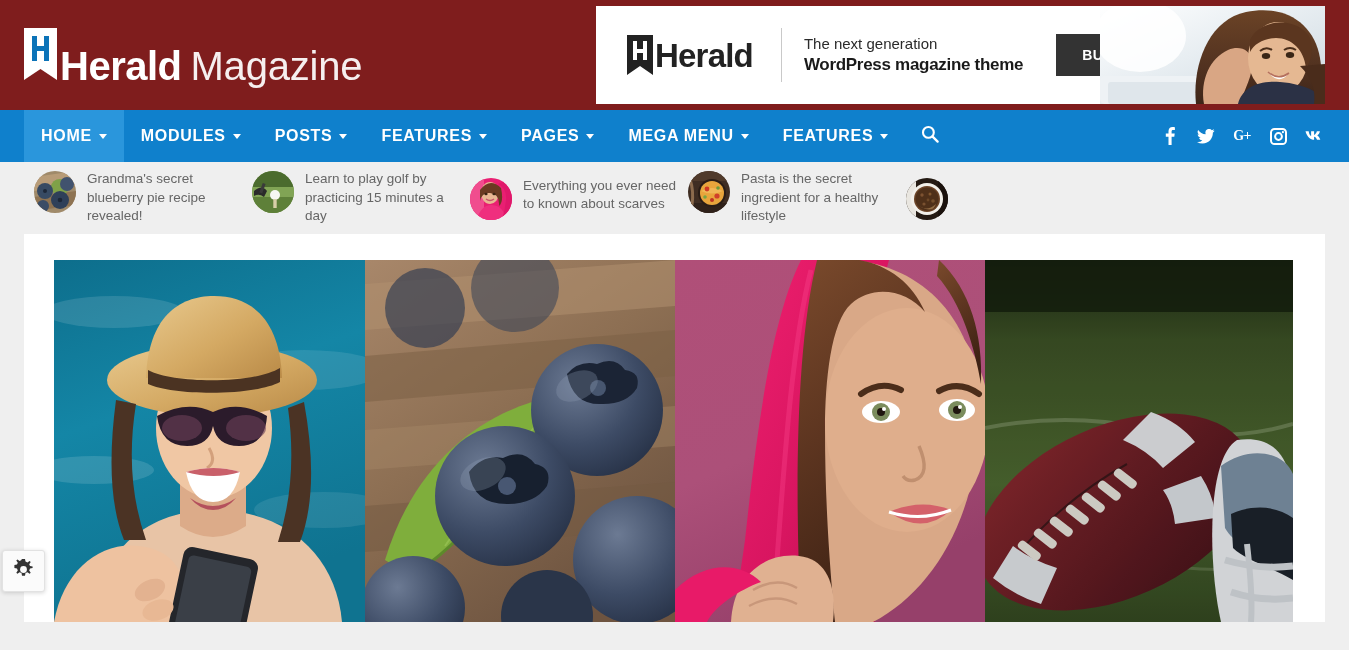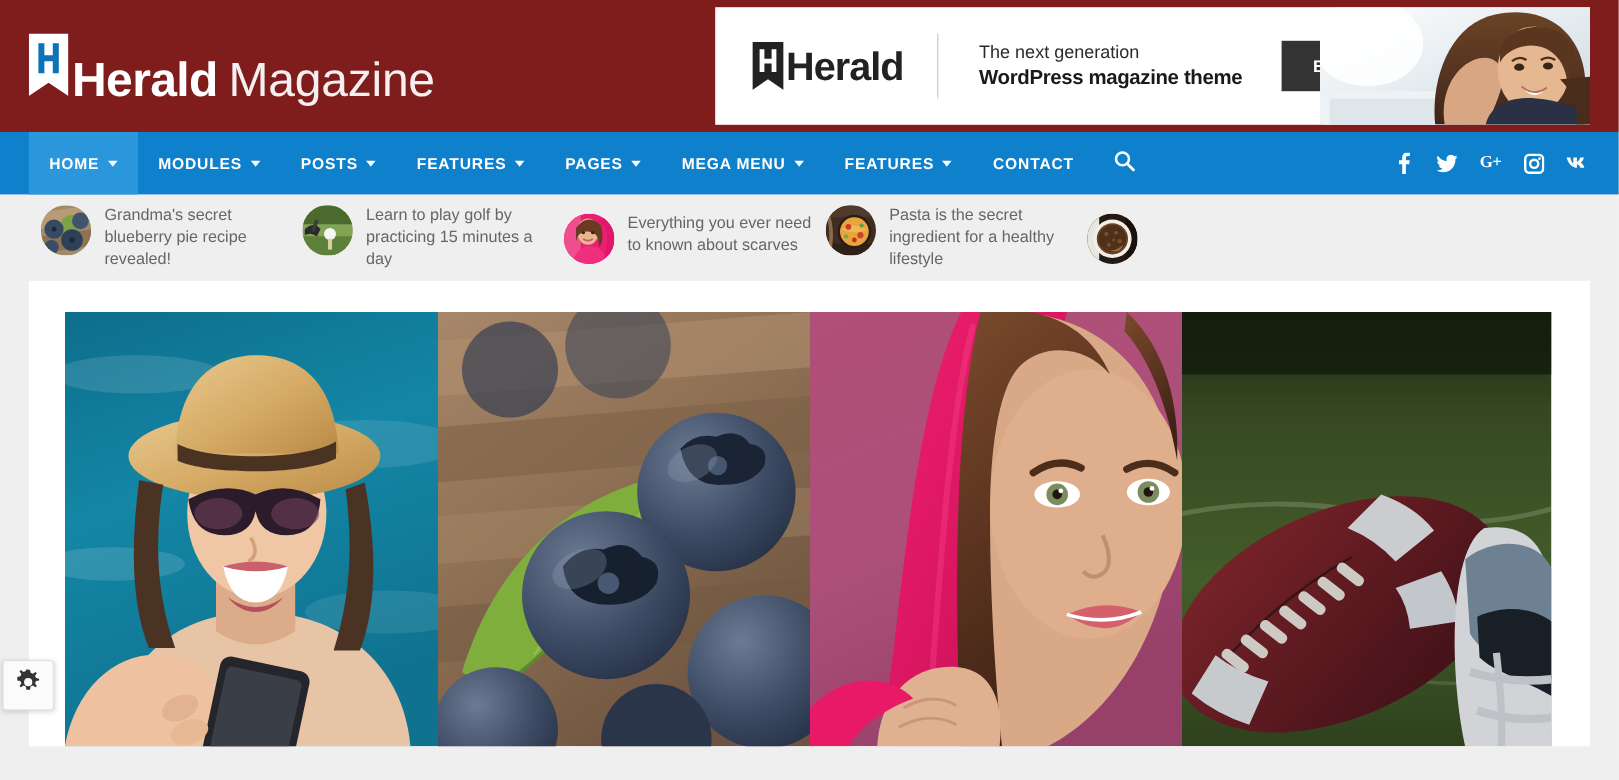--- a/index.html
+++ b/index.html
@@ -70,21 +70,21 @@
     font-weight: bold;
     color: #222222;
     letter-spacing: -0.8px;
     line-height: 1;
   }
   .banner-div {
     width: 1px; height: 54px;
     background: #c9c9c9;
     margin: 0 22px 0 28px;
   }
-  .banner-text { line-height: 1.25; margin-left: 12px; }
+  .banner-text { line-height: 1.25; }
   .banner-line1 {
     font-size: 15px;
     color: #2b2b2b;
     font-weight: 400;
   }
   .banner-line2 {
     font-size: 17px;
     color: #1a1a1a;
     font-weight: bold;
     letter-spacing: -0.3px;
@@ -116,21 +116,21 @@
     background: #0f80cc;
     display: flex;
     align-items: stretch;
     padding-left: 24px;
   }
   .nav-item {
     display: flex;
     align-items: center;
     padding: 0 17px;
     color: #ffffff;
-    font-size: 13px;
+    font-size: 16px;
     font-weight: bold;
     letter-spacing: .7px;
     cursor: pointer;
     white-space: nowrap;
   }
   .nav-item.active { background: #2a96dc; }
   .caret {
     display: inline-block;
     margin-left: 7px;
     width: 0; height: 0;
@@ -340,23 +340,20 @@
     <span class="caret"></span>
   </div>
   <div class="nav-item">
     <span>MEGA MENU</span>
     <span class="caret"></span>
   </div>
   <div class="nav-item">
     <span>FEATURES</span>
     <span class="caret"></span>
   </div>
-  <div class="nav-item">
-    <span>CONTACT</span>
-  </div>
 
   <div class="nav-search">
     <span>
       <svg width="18" height="18" viewBox="0 0 18 18">
         <circle cx="7.4" cy="7.4" r="5.4" fill="none" stroke="#ffffff" stroke-width="2.1"></circle>
         <line x1="11.6" y1="11.6" x2="16.6" y2="16.6" stroke="#ffffff" stroke-width="2.3" stroke-linecap="round"></line>
       </svg>
     </span>
   </div>
 

